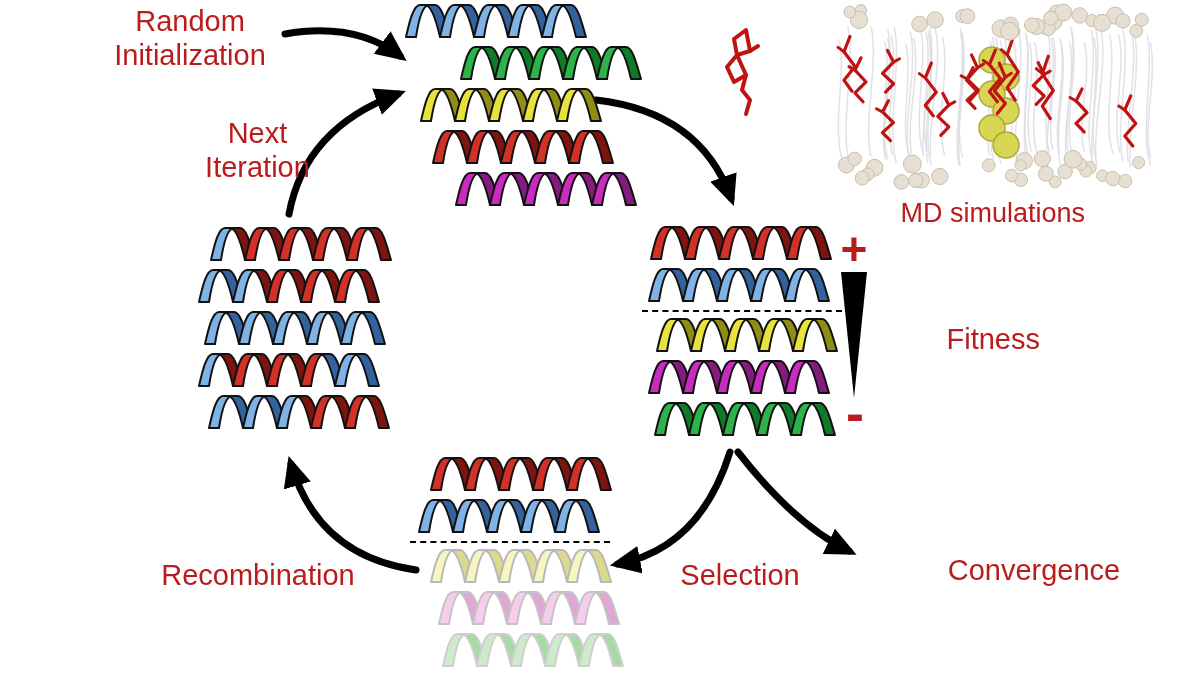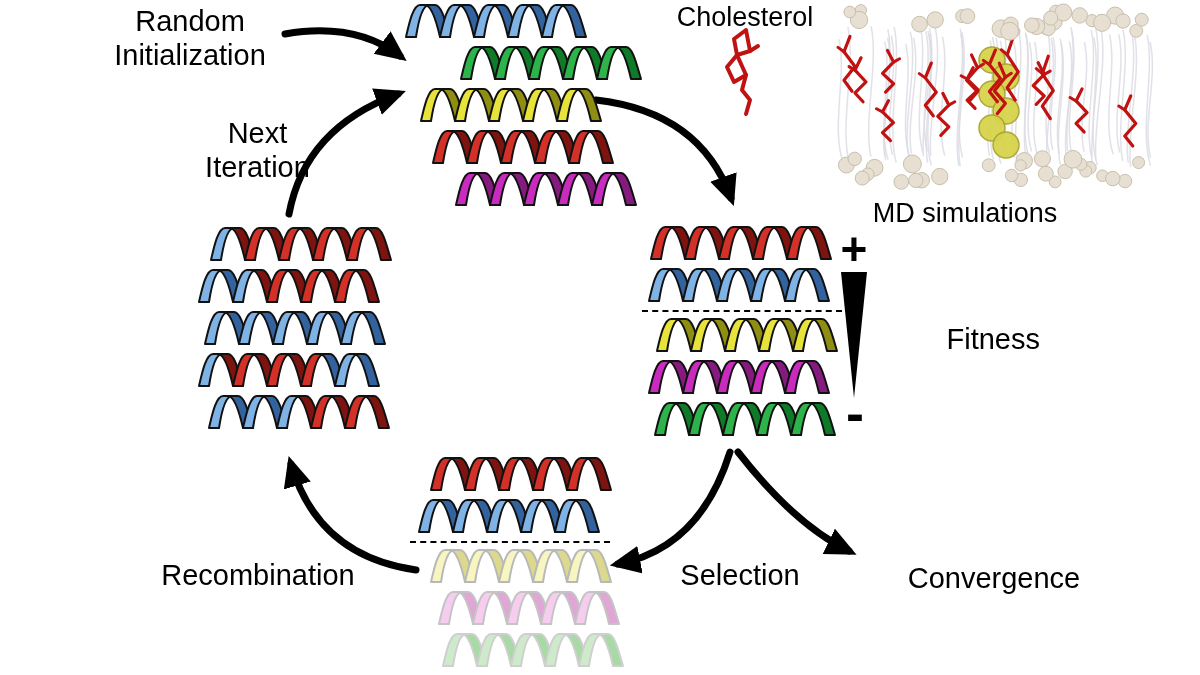--- a/index.html
+++ b/index.html
@@ -12,21 +12,21 @@
     overflow: hidden;
     font-family: "Liberation Sans", sans-serif;
     color: #000;
   }
   .lbl {
     position: absolute;
     text-align: center;
     font-size: 29px;
     line-height: 1.18;
     white-space: pre-line;
-    color: #000000;
+    color: #b91c1c;
   }
   .overlay { position: absolute; left: 0; top: 0; }
   .stack { position: absolute; }
   .helix-row { position: absolute; }
   .divider {
     position: absolute;
     left: -6px;
     width: 200px;
     height: 0;
     border-top: 2.5px dashed #000;
@@ -56,27 +56,26 @@
     <path class="arrow" d="M730,452 Q700,548 618,564"></path>
     <path class="arrow" d="M738,452 Q795,525 849,551"></path>
     <path class="arrow" d="M416,570 Q318,556 291,464"></path>
     <polygon points="841,272 867,272 854,398" fill="#000"></polygon>
   </svg>
 
   <div class="lbl" style="left:55px; top:4px; width:270px;">Random
 Initialization</div>
   <div class="lbl" style="left:165px; top:116px; width:185px;">Next
 Iteration</div>
-  <div class="lbl" style="left:655px; top:2px; width:180px; font-size:27px;">Cholesterol</div>
-  <div class="lbl" style="left:845px; top:198px; width:240px; font-size:27px;">MD simulations</div>
+  <div class="lbl" style="left:845px; top:198px; width:240px; font-size:27px;text-align:right;">MD simulations</div>
   <div class="lbl" style="left:833px; top:222px; width:42px; font-size:46px; font-weight:bold;">+</div>
   <div class="lbl" style="left:840px; top:382px; width:30px; font-size:54px; font-weight:bold;">-</div>
   <div class="lbl" style="left:900px; top:322px; width:140px; text-align:right;">Fitness</div>
   <div class="lbl" style="left:660px; top:558px; width:160px;">Selection</div>
-  <div class="lbl" style="left:888px; top:553px; width:212px;margin-top:8px;">Convergence</div>
+  <div class="lbl" style="left:928px; top:553px; width:212px;">Convergence</div>
   <div class="lbl" style="left:148px; top:558px; width:220px;text-align:center;">Recombination</div>
 
   <div class="stack" style="left:398px; top:2px;">
       <div class="helix-row" style="left: 7px; top: 0px;"><svg width="182" height="38" viewBox="0 0 182 38">
           <g>
             <path d="M 20,3 C 27,3 32,22 35,35 L 45,35 C 41,22 37,3 30,3 Z" fill="#33639E" stroke="#111111" stroke-width="2" stroke-linejoin="round"></path>
             <path d="M 54,3 C 61,3 66,22 69,35 L 79,35 C 75,22 71,3 64,3 Z" fill="#33639E" stroke="#111111" stroke-width="2" stroke-linejoin="round"></path>
             <path d="M 88,3 C 95,3 100,22 103,35 L 113,35 C 109,22 105,3 98,3 Z" fill="#33639E" stroke="#111111" stroke-width="2" stroke-linejoin="round"></path>
             <path d="M 122,3 C 129,3 134,22 137,35 L 147,35 C 143,22 139,3 132,3 Z" fill="#33639E" stroke="#111111" stroke-width="2" stroke-linejoin="round"></path>
             <path d="M 156,3 C 163,3 168,22 171,35 L 181,35 C 177,22 173,3 166,3 Z" fill="#33639E" stroke="#111111" stroke-width="2" stroke-linejoin="round"></path>

